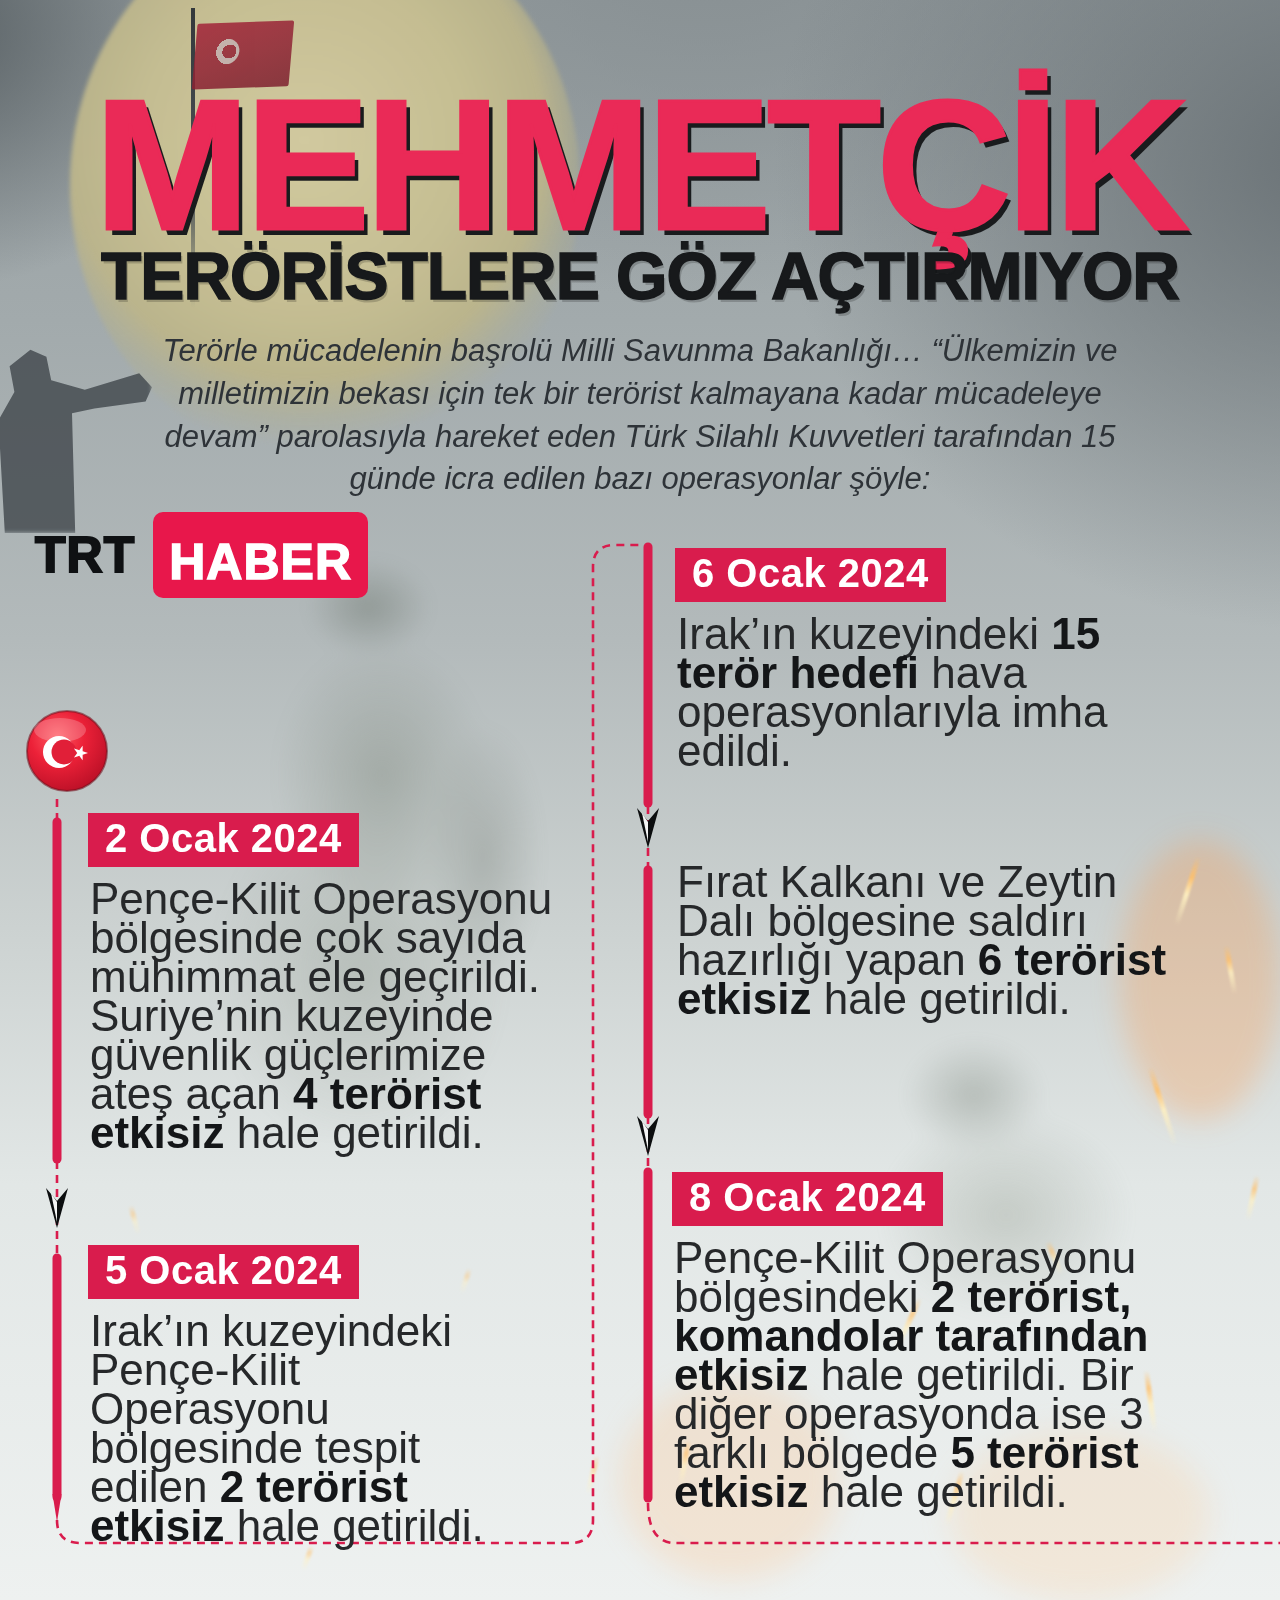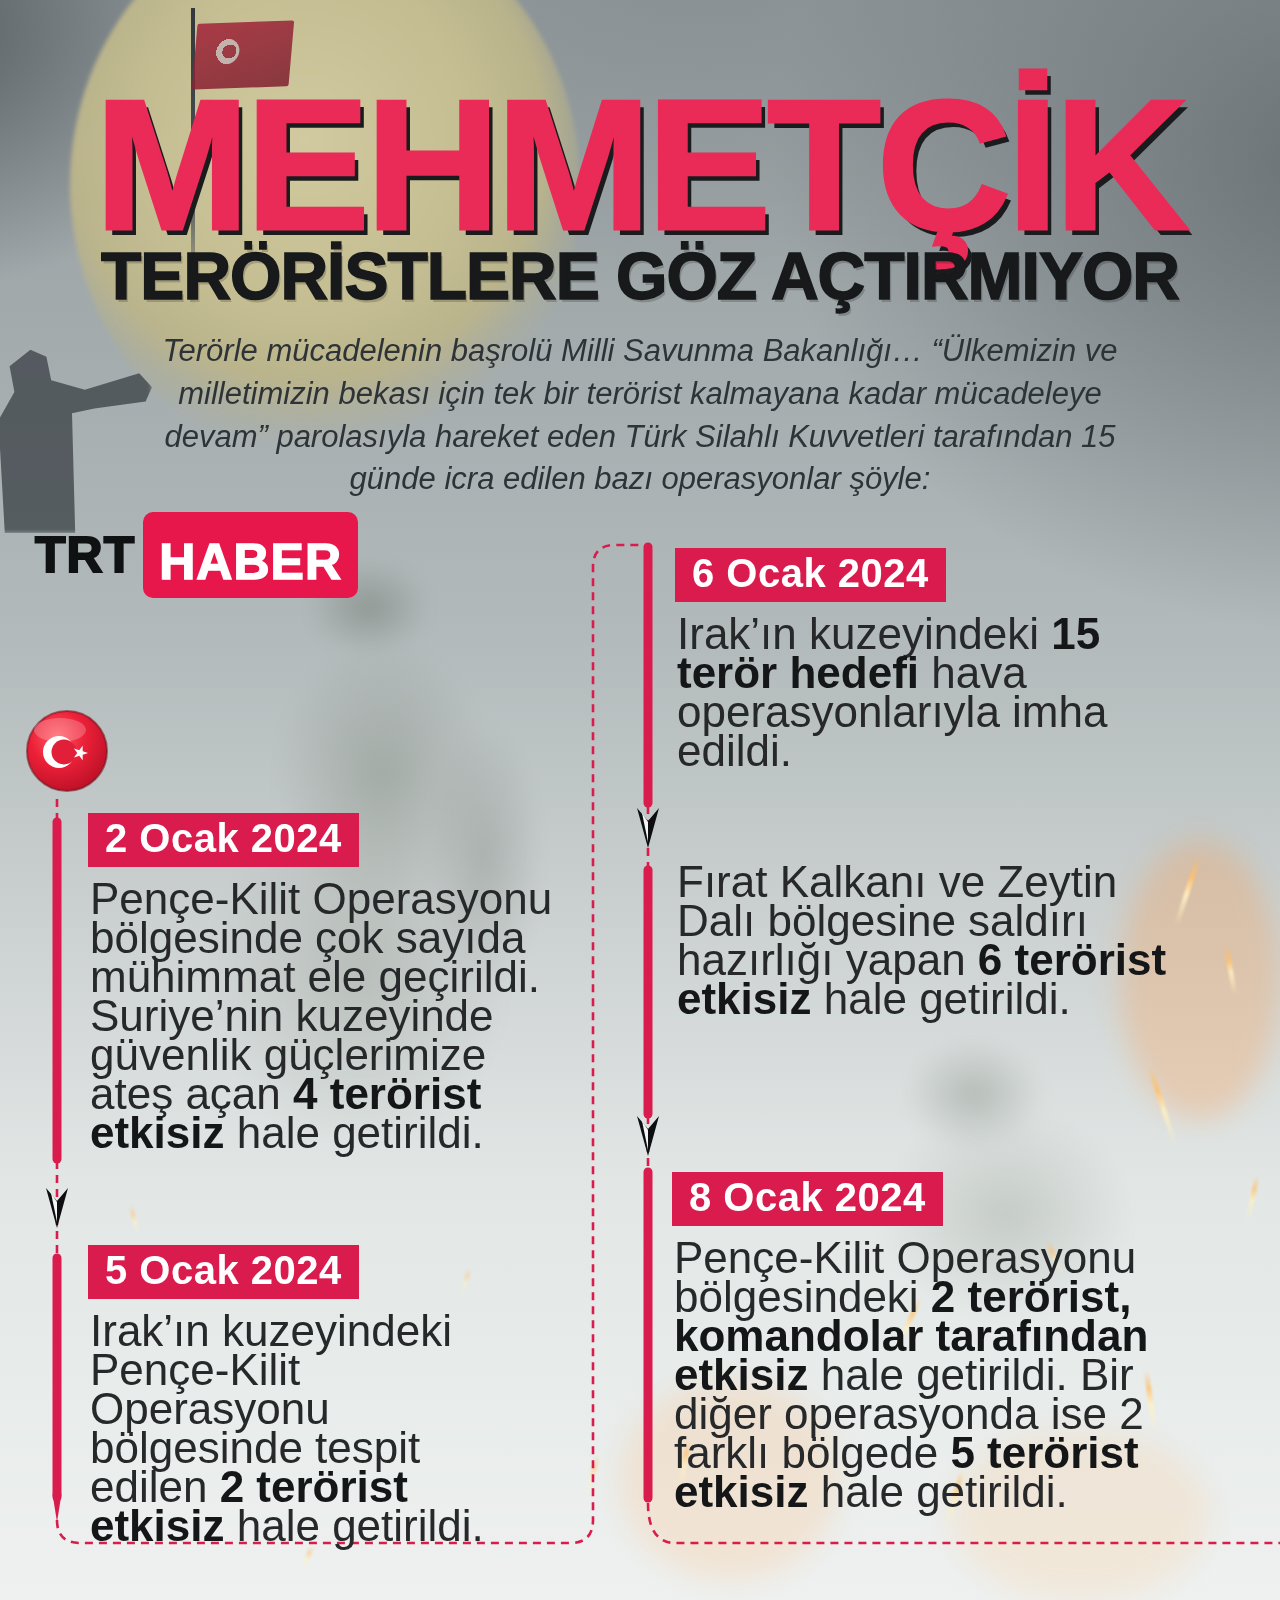--- a/index.html
+++ b/index.html
@@ -40,21 +40,21 @@
   
   .title{position:absolute;left:0;right:0;top:72px;margin:0;text-align:center;
     font-size:186px;line-height:1;font-weight:700;letter-spacing:-4px;color:#ea2a57;
     -webkit-text-stroke:3px #ea2a57;text-shadow:5px 6px 0 #191b1d;}
   .subtitle{position:absolute;left:0;right:0;top:243px;margin:0;text-align:center;
     font-size:66px;line-height:1;font-weight:700;letter-spacing:-1px;color:#17191b;
     -webkit-text-stroke:1.5px #17191b;text-shadow:2px 3px 0 rgba(0,0,0,.18);}
   .intro{position:absolute;left:0;right:0;top:330px;margin:0 auto;max-width:1010px;text-align:center;
     font-size:31px;line-height:1.38;font-style:italic;color:#2e3338;}
   
-  .logo{position:absolute;left:35px;top:512px;display:flex;align-items:center;gap:8px;}
+  .logo{position:absolute;left:35px;top:512px;display:flex;align-items:center;gap:18px;}
   .logo-trt{font-size:50px;font-weight:700;letter-spacing:1px;color:#0f1113;-webkit-text-stroke:2px #0f1113;}
   .logo-haber{font-size:50px;font-weight:700;letter-spacing:1px;color:#ffffff;background:#e8174b;
     border-radius:10px;padding:21px 16px 7px;-webkit-text-stroke:1.5px #ffffff;}
   
   .entry{position:absolute;}
   .date-badge{display:inline-block;background:#d91c4d;color:#fff;
     font-family:Liberation Sans, sans-serif;font-weight:700;font-size:40px;line-height:1;
     padding:5px 17px 9px;letter-spacing:.5px;}
   .entry-body{margin:12px 0 0 2px;font-size:44px;line-height:39px;color:#26282a;}
   .entry-body b{font-weight:700;color:#141618;}
@@ -159,16 +159,16 @@
 
   <section class="entry" style="left:675px;top:548px;width:505px;">
     <div class="date-badge">6 Ocak 2024</div>
     <p class="entry-body"><span>Irak’ın kuzeyindeki </span><b>15 terör hedefi</b><span> hava operasyonlarıyla imha edildi.</span></p>
   </section>
   <section class="entry" style="left:675px;top:850px;width:505px;">
     <p class="entry-body"><span>Fırat Kalkanı ve Zeytin Dalı bölgesine saldırı hazırlığı yapan </span><b>6 terörist etkisiz</b><span> hale getirildi.</span></p>
   </section>
   <section class="entry" style="left:672px;top:1172px;width:505px;">
     <div class="date-badge">8 Ocak 2024</div>
-    <p class="entry-body"><span>Pençe-Kilit Operasyonu bölgesindeki </span><b>2 terörist, komandolar tarafından etkisiz</b><span> hale getirildi. Bir diğer operasyonda ise 2 farklı bölgede </span><b>5 terörist etkisiz</b><span> hale getirildi.</span></p>
+    <p class="entry-body"><span>Pençe-Kilit Operasyonu bölgesindeki </span><b>2 terörist, komandolar tarafından etkisiz</b><span> hale getirildi. Bir diğer operasyonda ise 3 farklı bölgede </span><b>5 terörist etkisiz</b><span> hale getirildi.</span></p>
   </section>
 
 </div>
 
 </body></html>

